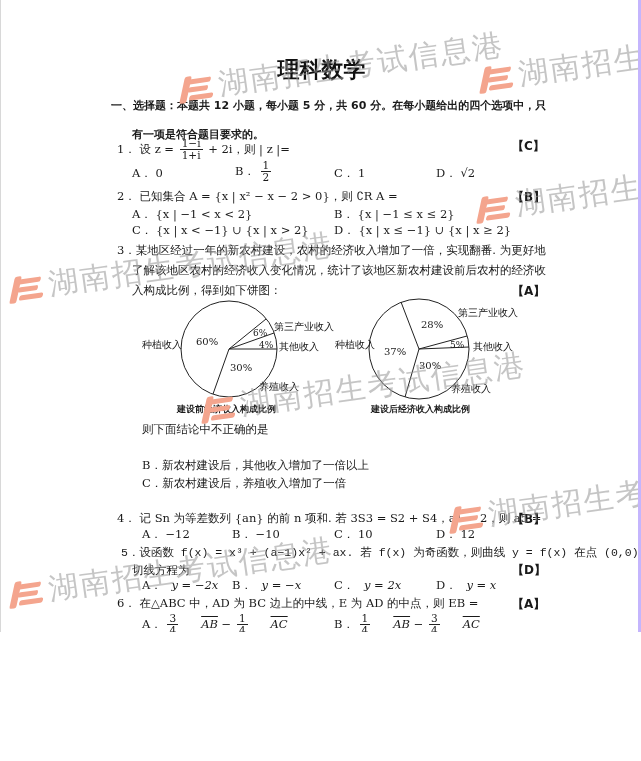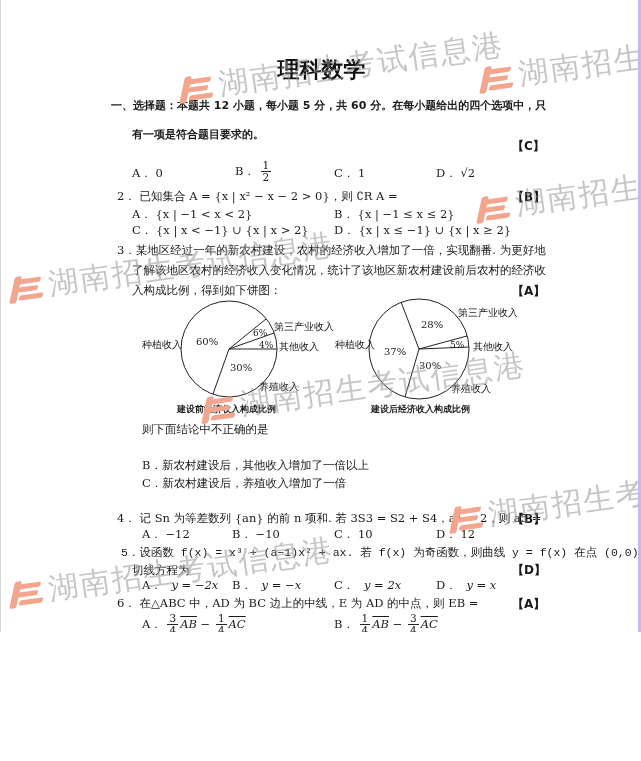--- a/index.html
+++ b/index.html
@@ -16,39 +16,48 @@
   .wm-logo .b3 { left: 9px; top: 21px; width: 24px; }
   .wm-text { font-family: "DejaVu Serif", serif; font-size: 30px; color: rgba(150,150,150,0.55); letter-spacing: 2px; white-space: nowrap; }
 
   .title { position: absolute; left: 0; width: 641px; top: 55px; text-align: center; font-family: "DejaVu Sans", sans-serif; font-size: 22px; font-weight: bold; color: #111; }
   .t { position: absolute; font-size: 11.5px; line-height: 15px; white-space: nowrap; color: #1a1a1a; }
   .bold { font-weight: bold; font-family: "DejaVu Sans", sans-serif; }
   .ans { position: absolute; font-size: 12px; font-weight: bold; font-family: "DejaVu Sans", sans-serif; }
   i { font-style: italic; margin-left: 6px; }
   .frac { display: inline-flex; flex-direction: column; align-items: center; vertical-align: middle; font-size: 10.5px; line-height: 11px; margin: 0 2px; }
   .frac .num { border-bottom: 1px solid #222; padding: 0 2px; }
-  .vec { text-decoration: overline; font-style: italic; }
+  .vec { text-decoration: overline; font-style: italic; margin-left: 21px; }
   .caption { position: absolute; font-size: 9px; font-weight: bold; font-family: "DejaVu Sans", sans-serif; }
   .pl { position: absolute; font-size: 10px; white-space: nowrap; }
   .logo-tx { position: absolute; left: 442px; top: 680px; display: flex; align-items: center; }
   .logo-tx .circ { width: 20px; height: 20px; border-radius: 50%; border: 4px solid; border-color: #f5b800 #2a7ae2 #e0261c #3bb34a; margin-right: 4px; position: relative; }
   .logo-tx .circ::after { content: ""; position: absolute; left: 3px; top: 2px; width: 6px; height: 7px; background: #2a7ae2; border-radius: 50% 50% 40% 40%; }
   .logo-tx .txt { font-family: "DejaVu Sans", sans-serif; font-weight: bold; font-style: italic; font-size: 12px; color: #1f6fe0; letter-spacing: 0.5px; }
   .pagenum { position: absolute; left: 316px; top: 692px; font-size: 11px; }
 </style>
 </head>
 <body>
 
 <div class="page">
 
   <div class="title">理科数学</div>
 
   <div class="t bold" style="left:110px; top:98px; font-size:11px;">一、选择题：本题共 12 小题，每小题 5 分，共 60 分。在每小题给出的四个选项中，只</div>
   <div class="t bold" style="left:131px; top:119px; font-size:11px;margin-top:8px;">有一项是符合题目要求的。</div>
 
+  <div class="t" style="left:116px; top:138px;">
+    <span>1．</span>
+    <span>设 z =</span>
+    <span class="frac">
+        <span class="num">1−i</span>
+        <span>1+i</span>
+      </span>
+    <span>+ 2i，则 | z |=</span>
+  </div>
   <div class="ans" style="left:511px; top:138px;">【C】</div>
   <div class="t" style="left:131px; top:166px;"><span>A．</span> <span>0</span></div>
   <div class="t" style="left:234px; top:160px;"><span>B．</span> <span class="frac">
         <span class="num">1</span>
         <span>2</span>
       </span></div>
   <div class="t" style="left:333px; top:166px;"><span>C．</span> <span>1</span></div>
   <div class="t" style="left:435px; top:166px;"><span>D．</span> <span>√2</span></div>
 
   <div class="t" style="left:116px; top:189px;"><span>2．</span> <span>已知集合 A = {x | x² − x − 2 &gt; 0}，则 ∁R A =</span></div>

